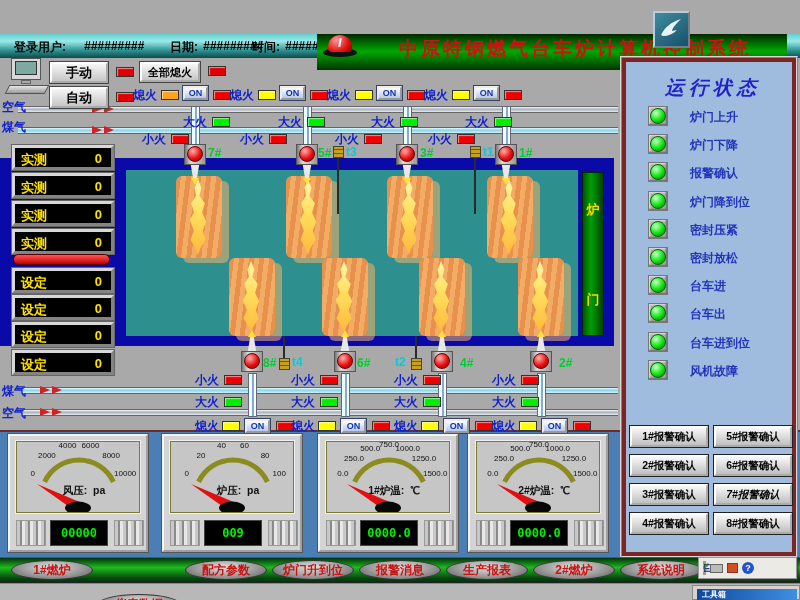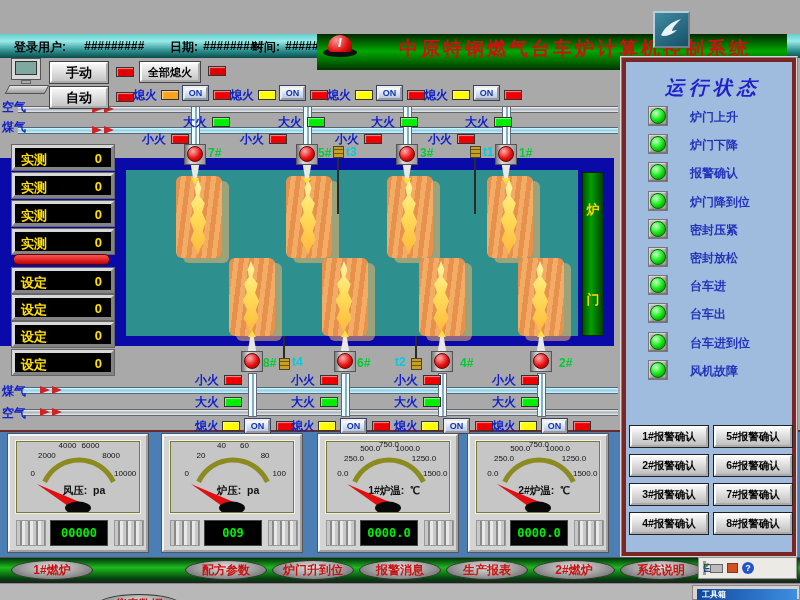--- a/index.html
+++ b/index.html
@@ -450,21 +450,21 @@
     <span class="lamp-label" style="left:690px;top:334.6px;">台车进到位</span>
     <div class="lampbox" style="left:648px;top:359.79999999999995px;">
       <div class="lamp"></div>
     </div>
     <span class="lamp-label" style="left:690px;top:362.79999999999995px;">风机故障</span>
     <div class="abtn" style="left:630px;top:426px;">1#报警确认</div>
     <div class="abtn" style="left:714px;top:426px;">5#报警确认</div>
     <div class="abtn" style="left:630px;top:455px;">2#报警确认</div>
     <div class="abtn" style="left:714px;top:455px;">6#报警确认</div>
     <div class="abtn" style="left:630px;top:484px;">3#报警确认</div>
-    <div class="abtn" style="left:714px;top:484px;">7#报警确认</div>
+    <div class="abtn" style="left:714px;top:484px;font-style:italic;">7#报警确认</div>
     <div class="abtn" style="left:630px;top:513px;">4#报警确认</div>
     <div class="abtn" style="left:714px;top:513px;">8#报警确认</div>
     <div class="navbar"></div>
     <div class="navbtn" style="left:11px;">1#燃炉</div>
     <div class="navbtn" style="left:98px;margin-top:34px;">仪表数据</div>
     <div class="navbtn" style="left:185px;">配方参数</div>
     <div class="navbtn" style="left:272px;">炉门升到位</div>
     <div class="navbtn" style="left:359px;">报警消息</div>
     <div class="navbtn" style="left:446px;">生产报表</div>
     <div class="navbtn" style="left:533px;">2#燃炉</div>

